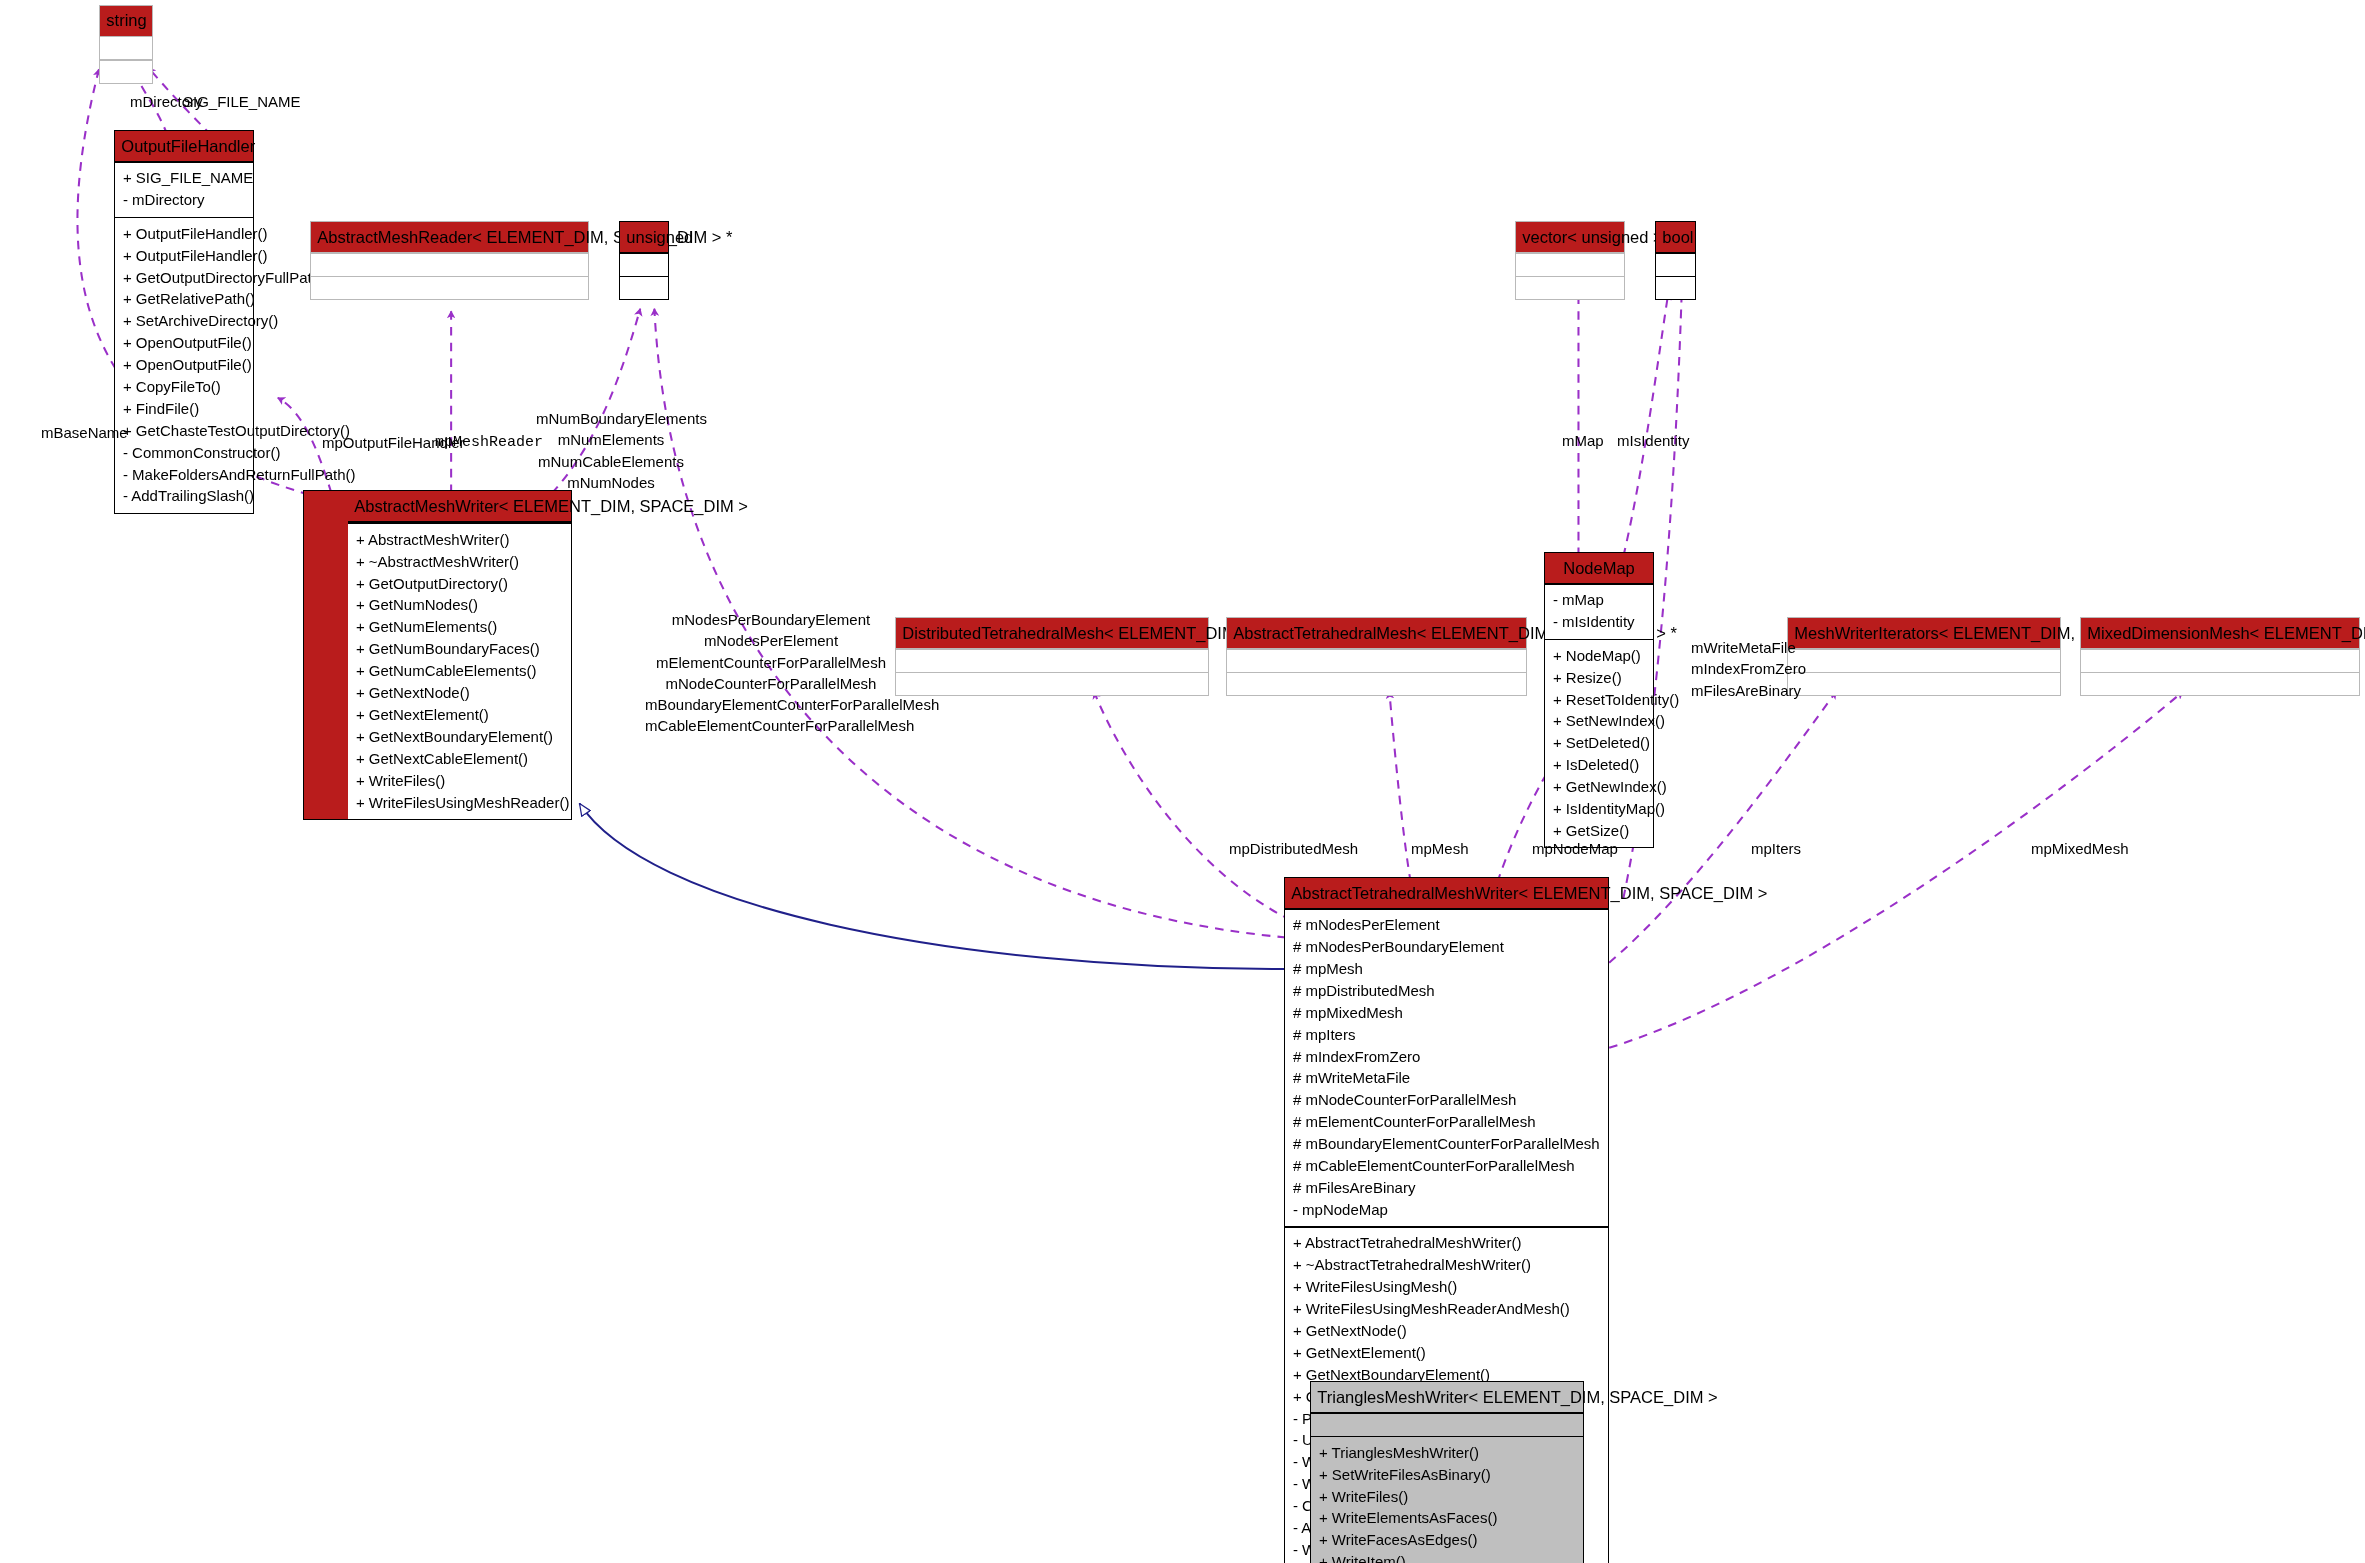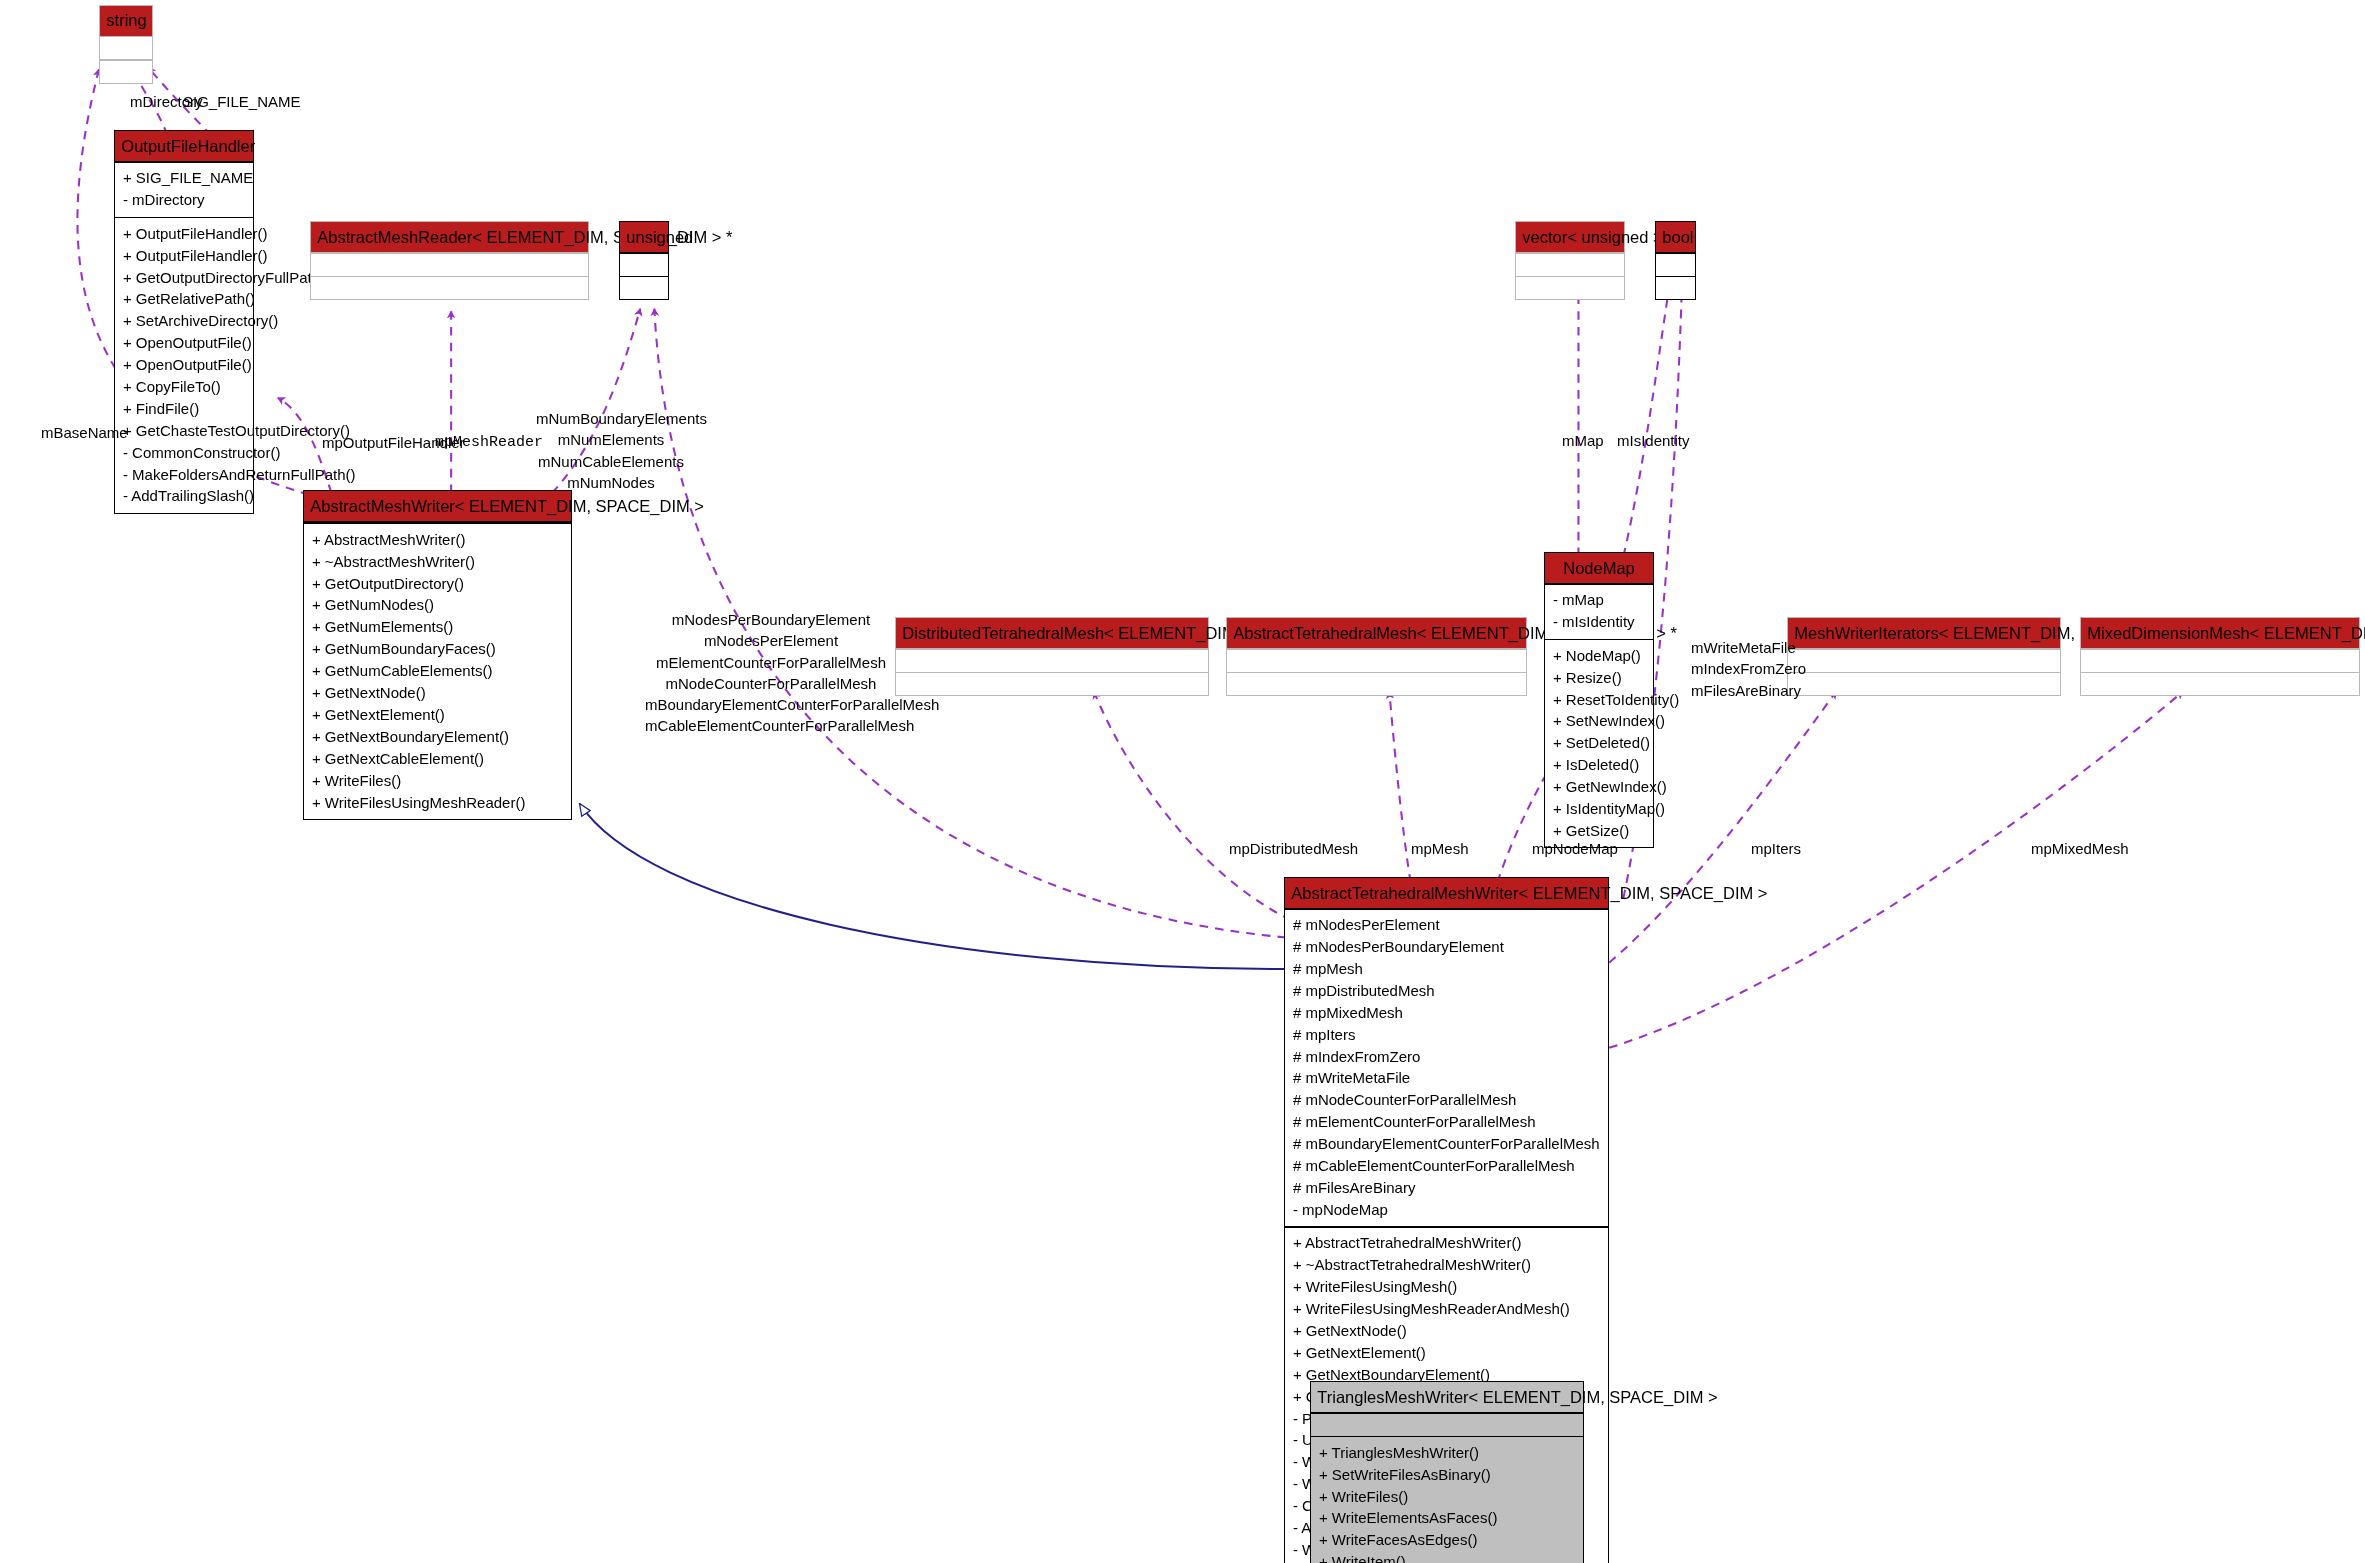--- a/index.html
+++ b/index.html
@@ -196,21 +196,21 @@
   </div>
 
   <div class="node" style="left:1655px; top:221px; width:41px;">
     <div class="title">bool</div>
     <div class="rule"></div>
     <div class="sec empty"></div>
     <div class="rule"></div>
     <div class="sec empty"></div>
   </div>
 
-  <div class="node" style="left:303px; top:490px; width:269px;">
+  <div class="node" style="left:303px; top:490px; width:269px;padding-left:44px;">
     <div class="title">AbstractMeshWriter&lt; ELEMENT_DIM, SPACE_DIM &gt;</div>
     <div class="rule"></div>
     <div class="rule"></div>
     <div class="sec">
       <div>+ AbstractMeshWriter()</div>
       <div>+ ~AbstractMeshWriter()</div>
       <div>+ GetOutputDirectory()</div>
       <div>+ GetNumNodes()</div>
       <div>+ GetNumElements()</div>
       <div>+ GetNumBoundaryFaces()</div>

